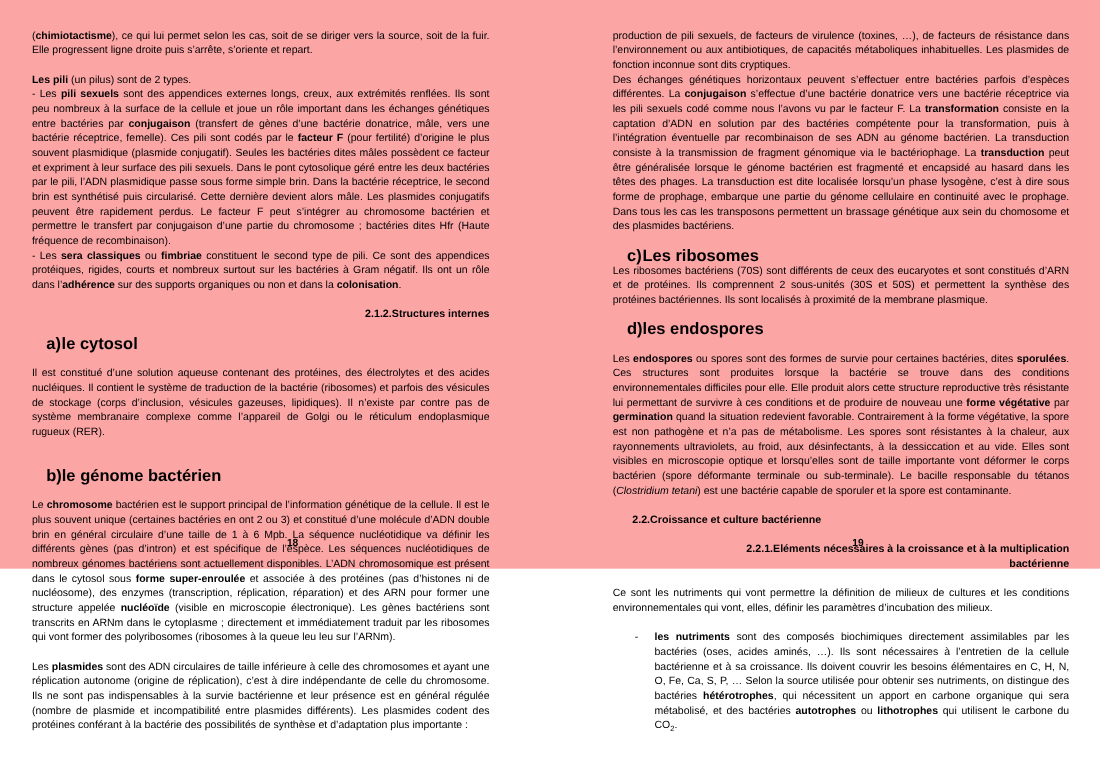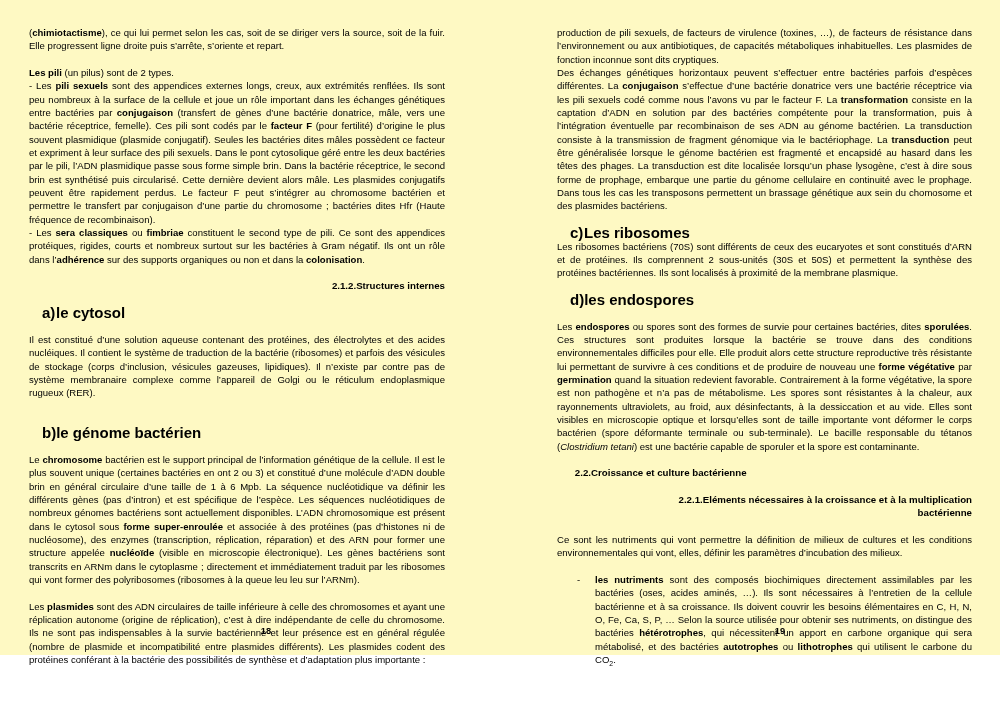--- a/index.html
+++ b/index.html
@@ -18,23 +18,23 @@
   .spread {
     position: relative;
     width: 1000px;
     height: 713px;
     display: flex;
     background: #ffffff;
   }
   .page {
     position: relative;
     width: 500px;
-    height: 655px;
+    height: 517px;
     box-sizing: border-box;
-    background: #fef9c3;
+    background: #fca5a5;
   }
   .page-left  { padding: 26px 55px 0 29px; }
   .page-right { padding: 26px 28px 0 57px; }
 
   .col {
     font-size: 9.55px;
     line-height: 13.35px;
     text-align: justify;
     text-justify: inter-word;
     -webkit-hyphens: none;

